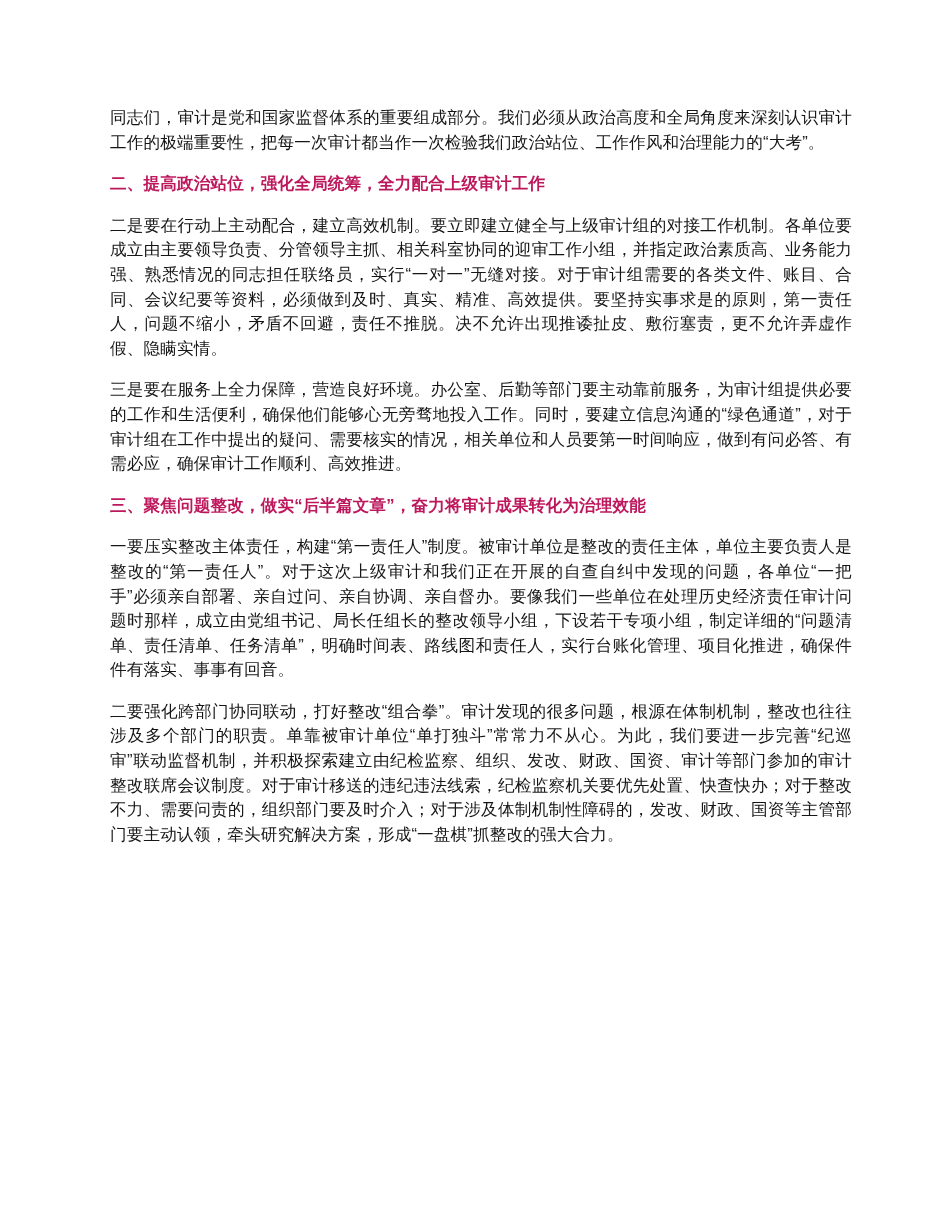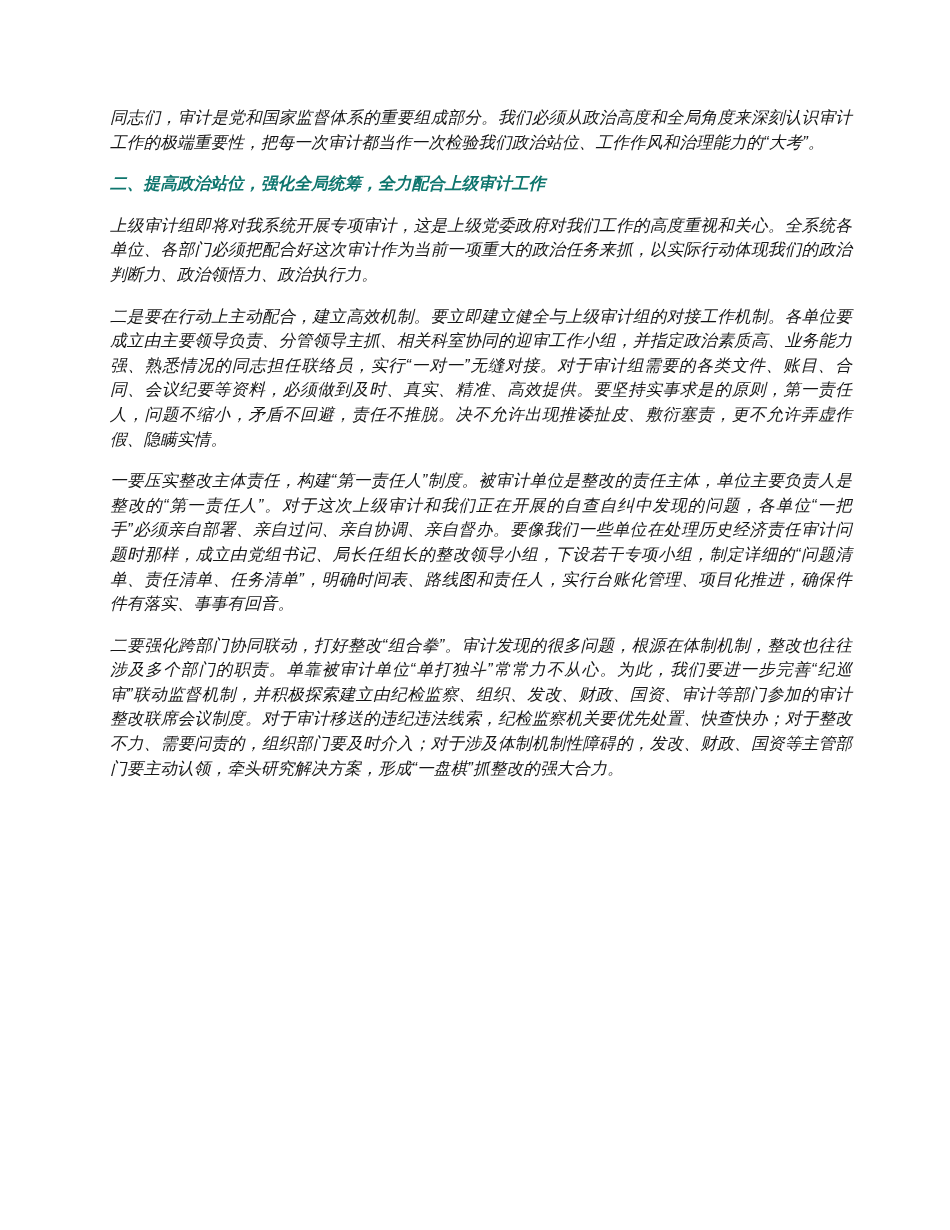--- a/index.html
+++ b/index.html
@@ -16,62 +16,62 @@
   }
   .page {
     box-sizing: border-box;
     width: 950px;
     min-height: 1230px;
     padding: 106px 98px 40px 110px;
     background: #ffffff;
   }
   .doc-body {
     width: 742px;
-    font-style: italic;
   }
   p.para {
     margin: 0 0 17px 0;
     font-size: 16.6px;
     line-height: 24.6px;
     text-align: justify;
     text-justify: inter-character;
     letter-spacing: 0.15px;
     word-break: break-all;
     color: #161616;
   }
   p.heading {
     margin: 0 0 17px 0;
     font-size: 16.6px;
     line-height: 24.6px;
     font-weight: bold;
     letter-spacing: 0.15px;
     text-align: left;
-    color: #0f766e;
+    color: #be185d;
   }
   p.para:last-child,
   p.heading:last-child {
     margin-bottom: 14px;
   }
 </style>
 </head>
 <body>
 
 <div class="page">
   <div class="doc-body">
 
     <p class="para">同志们，审计是党和国家监督体系的重要组成部分。我们必须从政治高度和全局角度来深刻认识审计工作的极端重要性，把每一次审计都当作一次检验我们政治站位、工作作风和治理能力的“大考”。</p>
 
     <p class="heading">二、提高政治站位，强化全局统筹，全力配合上级审计工作</p>
 
-    <p class="para">上级审计组即将对我系统开展专项审计，这是上级党委政府对我们工作的高度重视和关心。全系统各单位、各部门必须把配合好这次审计作为当前一项重大的政治任务来抓，以实际行动体现我们的政治判断力、政治领悟力、政治执行力。</p>
 
 
     <p class="para">二是要在行动上主动配合，建立高效机制。要立即建立健全与上级审计组的对接工作机制。各单位要成立由主要领导负责、分管领导主抓、相关科室协同的迎审工作小组，并指定政治素质高、业务能力强、熟悉情况的同志担任联络员，实行“一对一”无缝对接。对于审计组需要的各类文件、账目、合同、会议纪要等资料，必须做到及时、真实、精准、高效提供。要坚持实事求是的原则，第一责任人，问题不缩小，矛盾不回避，责任不推脱。决不允许出现推诿扯皮、敷衍塞责，更不允许弄虚作假、隐瞒实情。</p>
 
+    <p class="para">三是要在服务上全力保障，营造良好环境。办公室、后勤等部门要主动靠前服务，为审计组提供必要的工作和生活便利，确保他们能够心无旁骛地投入工作。同时，要建立信息沟通的“绿色通道”，对于审计组在工作中提出的疑问、需要核实的情况，相关单位和人员要第一时间响应，做到有问必答、有需必应，确保审计工作顺利、高效推进。</p>
 
+    <p class="heading">三、聚焦问题整改，做实“后半篇文章”，奋力将审计成果转化为治理效能</p>
 
 
     <p class="para">一要压实整改主体责任，构建“第一责任人”制度。被审计单位是整改的责任主体，单位主要负责人是整改的“第一责任人”。对于这次上级审计和我们正在开展的自查自纠中发现的问题，各单位“一把手”必须亲自部署、亲自过问、亲自协调、亲自督办。要像我们一些单位在处理历史经济责任审计问题时那样，成立由党组书记、局长任组长的整改领导小组，下设若干专项小组，制定详细的“问题清单、责任清单、任务清单”，明确时间表、路线图和责任人，实行台账化管理、项目化推进，确保件件有落实、事事有回音。</p>
 
     <p class="para">二要强化跨部门协同联动，打好整改“组合拳”。审计发现的很多问题，根源在体制机制，整改也往往涉及多个部门的职责。单靠被审计单位“单打独斗”常常力不从心。为此，我们要进一步完善“纪巡审”联动监督机制，并积极探索建立由纪检监察、组织、发改、财政、国资、审计等部门参加的审计整改联席会议制度。对于审计移送的违纪违法线索，纪检监察机关要优先处置、快查快办；对于整改不力、需要问责的，组织部门要及时介入；对于涉及体制机制性障碍的，发改、财政、国资等主管部门要主动认领，牵头研究解决方案，形成“一盘棋”抓整改的强大合力。</p>
 
   </div>
 </div>
 
 </body></html>

